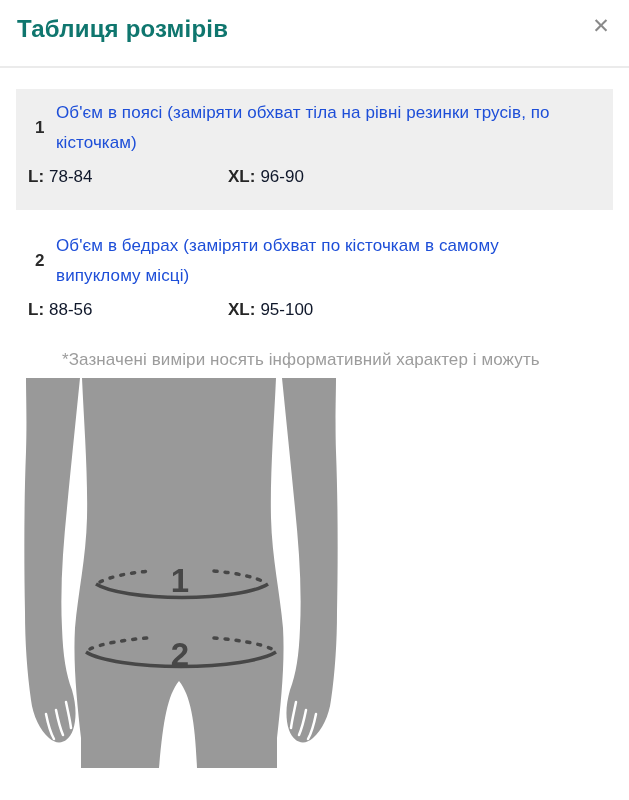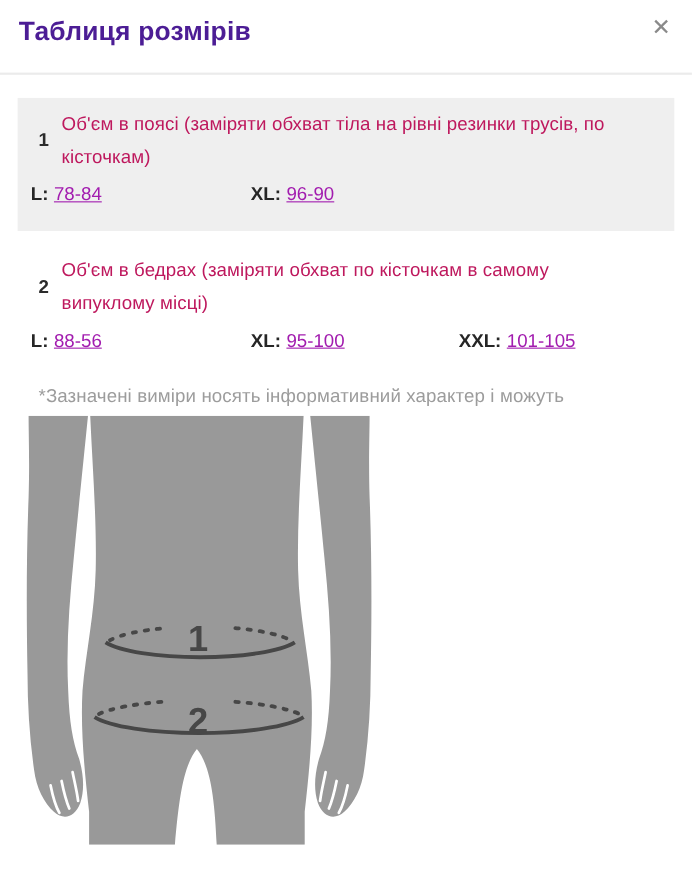--- a/index.html
+++ b/index.html
@@ -16,21 +16,21 @@
   .modal-header {
     position:relative;
     height:68px;
     padding:14px 17px 0 17px;
     border-bottom:2px solid #ebebeb;
   }
   .modal-title {
     font-size:24px;
     font-weight:700;
     letter-spacing:0.2px;
-    color:#4c1d95;
+    color:#0f766e;
     line-height:30px;
   }
   .close-btn {
     position:absolute;
     top:8px; right:10px;
     width:36px; height:36px;
     border:none; background:transparent;
     cursor:pointer;
     font-size:21px;
     font-weight:700;
@@ -58,43 +58,43 @@
     flex:0 0 28px;
     font-weight:700;
     font-size:17px;
     color:#2b2b2b;
     align-self:center;
     padding-left:7px;
   }
   .row-desc {
     font-size:17px;
     line-height:30px;
-    color:#be185d;
+    color:#1d4ed8;
     letter-spacing:0.1px;
   }
   .row-desc div { white-space:nowrap; }
   .sizes-grid {
     display:grid;
     grid-template-columns:200px 189px 1fr;
     margin-top:4px;
     line-height:30px;
     font-size:17px;
   }
   .size-cell .lbl { font-weight:700; color:#262626; margin-right:5px; }
-  .size-cell .val { color:#a21caf;text-decoration:underline; }
+  .size-cell .val { color:#0f172a; }
   
   .note {
     margin-top:20px;
     padding-left:19px;
     font-size:17px;
     line-height:29px;
     color:#9c9c9c;
     letter-spacing:0.1px;
   }
-  .note div { white-space:nowrap; }
+  .note div { white-space:nowrap;margin-left:27px; }
   
   .figure-wrap { margin-top:4px; margin-left:2px; }
   .fig-num {
     font-family:"Liberation Sans","DejaVu Sans",sans-serif;
     font-weight:700;
     font-size:33px;
   }
 </style>
 </head>
 <body>
@@ -135,23 +135,20 @@
           <div>Об'єм в бедрах (заміряти обхват по кісточкам в самому</div>
           <div>випуклому місці)</div>
         </div>
       </div>
       <div class="sizes-grid">
         <div class="size-cell">
           <span class="lbl">L:</span><span class="val">88-56</span>
         </div>
         <div class="size-cell">
           <span class="lbl">XL:</span><span class="val">95-100</span>
-        </div>
-        <div class="size-cell">
-          <span class="lbl">XXL:</span><span class="val">101-105</span>
         </div>
       </div>
     </div>
 
     <div class="note">
       <div>*Зазначені виміри носять інформативний характер і можуть</div>
     </div>
 
     <div class="figure-wrap">
       <svg width="324" height="390" viewBox="0 0 324 390">

